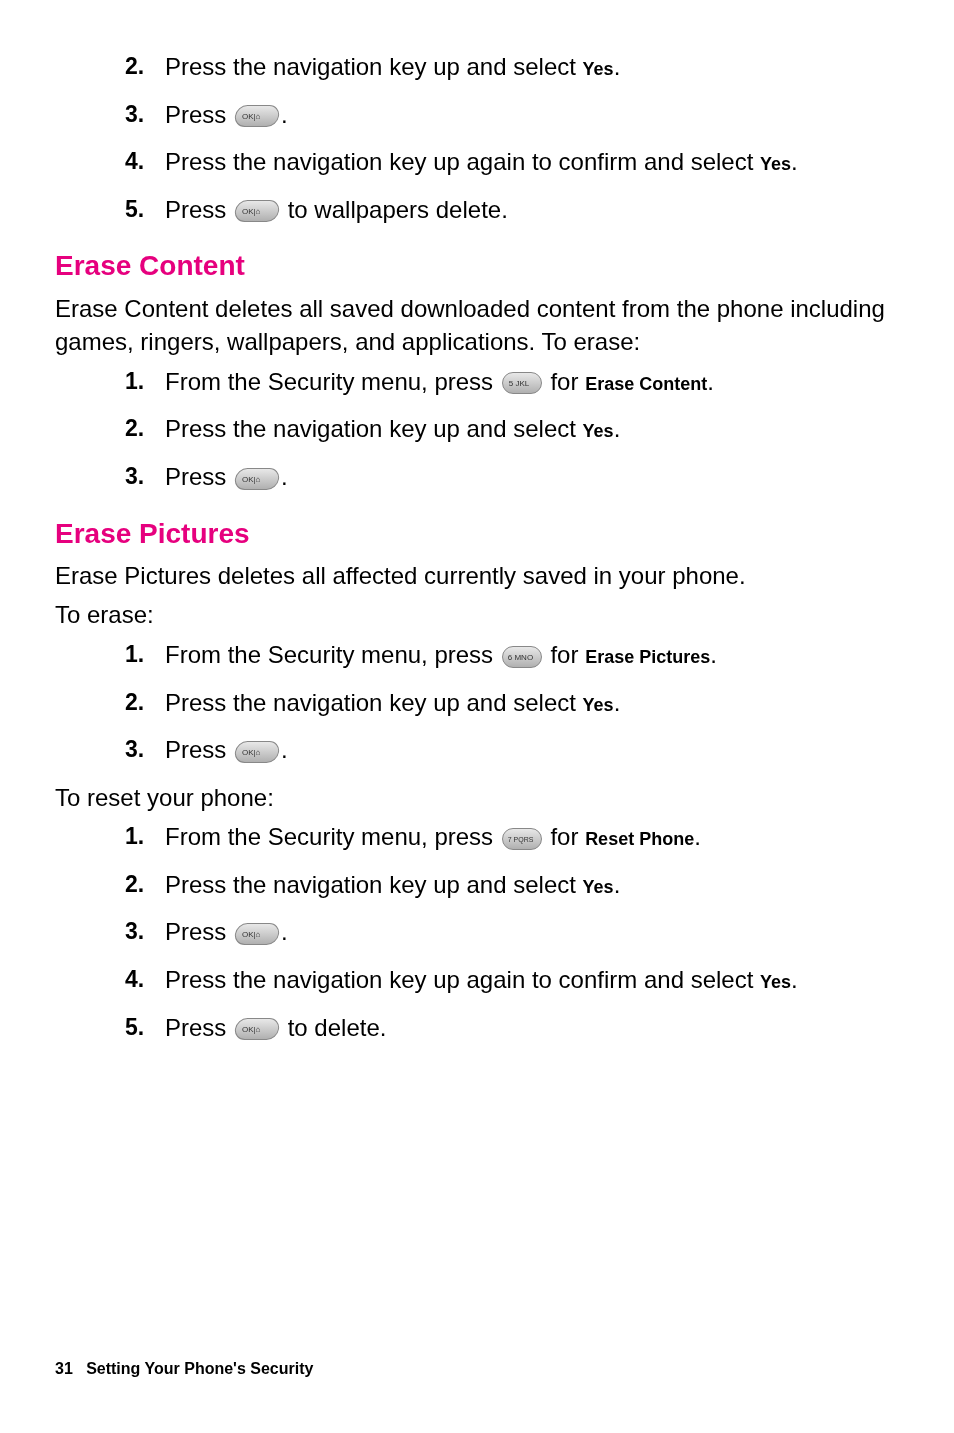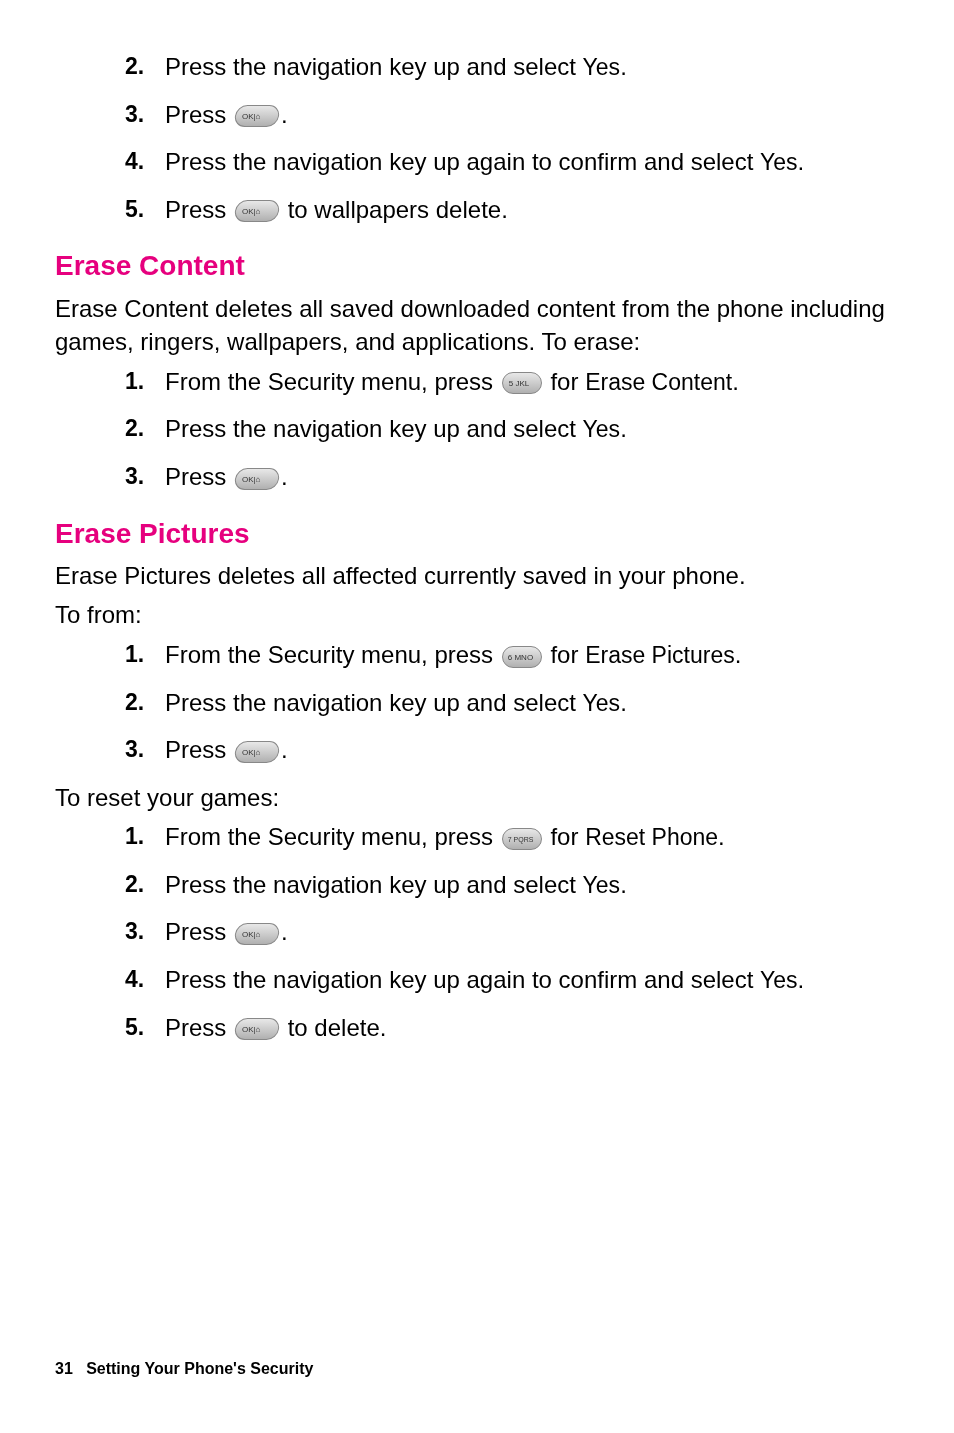--- a/index.html
+++ b/index.html
@@ -45,23 +45,23 @@
       font-size: 24px;
     }
     .list-num {
       position: absolute;
       left: 0;
       font-weight: bold;
       font-family: Arial, sans-serif;
       font-size: 23px;
     }
     .bold {
-      font-weight: normal;
+      font-weight: bold;
       font-family: Arial, sans-serif;
-      font-size: 23px;
+      font-size: 18px;
       text-align: center;
     }
     .key-icon {
       display: inline-block;
       vertical-align: middle;
       margin: 0 2px;
     }
     .footer {
       position: absolute;
       bottom: 55px;
@@ -165,37 +165,37 @@
       <span>Press the navigation key up and select </span><span class="bold">Yes</span><span>.</span>
     </li>
     <li class="list-item">
       <span class="list-num">3.</span>
       <span>Press </span><span class="key-icon ok-key"></span><span>.</span>
     </li>
   </ol>
 
   <h2 class="section-heading">Erase Pictures</h2>
   <p class="body-text">Erase Pictures deletes all affected currently saved in your phone.</p>
-  <p class="body-text">To from:</p>
+  <p class="body-text">To erase:</p>
   <ol class="list">
     <li class="list-item">
       <span class="list-num">1.</span>
       <span>From the Security menu, press </span><span class="key-icon num-key num-key-6"></span><span> for </span><span class="bold">Erase Pictures</span><span>.</span>
     </li>
     <li class="list-item">
       <span class="list-num">2.</span>
       <span>Press the navigation key up and select </span><span class="bold">Yes</span><span>.</span>
     </li>
     <li class="list-item">
       <span class="list-num">3.</span>
       <span>Press </span><span class="key-icon ok-key"></span><span>.</span>
     </li>
   </ol>
 
-  <p class="body-text">To reset your games:</p>
+  <p class="body-text">To reset your phone:</p>
   <ol class="list">
     <li class="list-item">
       <span class="list-num">1.</span>
       <span>From the Security menu, press </span><span class="key-icon num-key num-key-7"></span><span> for </span><span class="bold">Reset Phone</span><span>.</span>
     </li>
     <li class="list-item">
       <span class="list-num">2.</span>
       <span>Press the navigation key up and select </span><span class="bold">Yes</span><span>.</span>
     </li>
     <li class="list-item">

